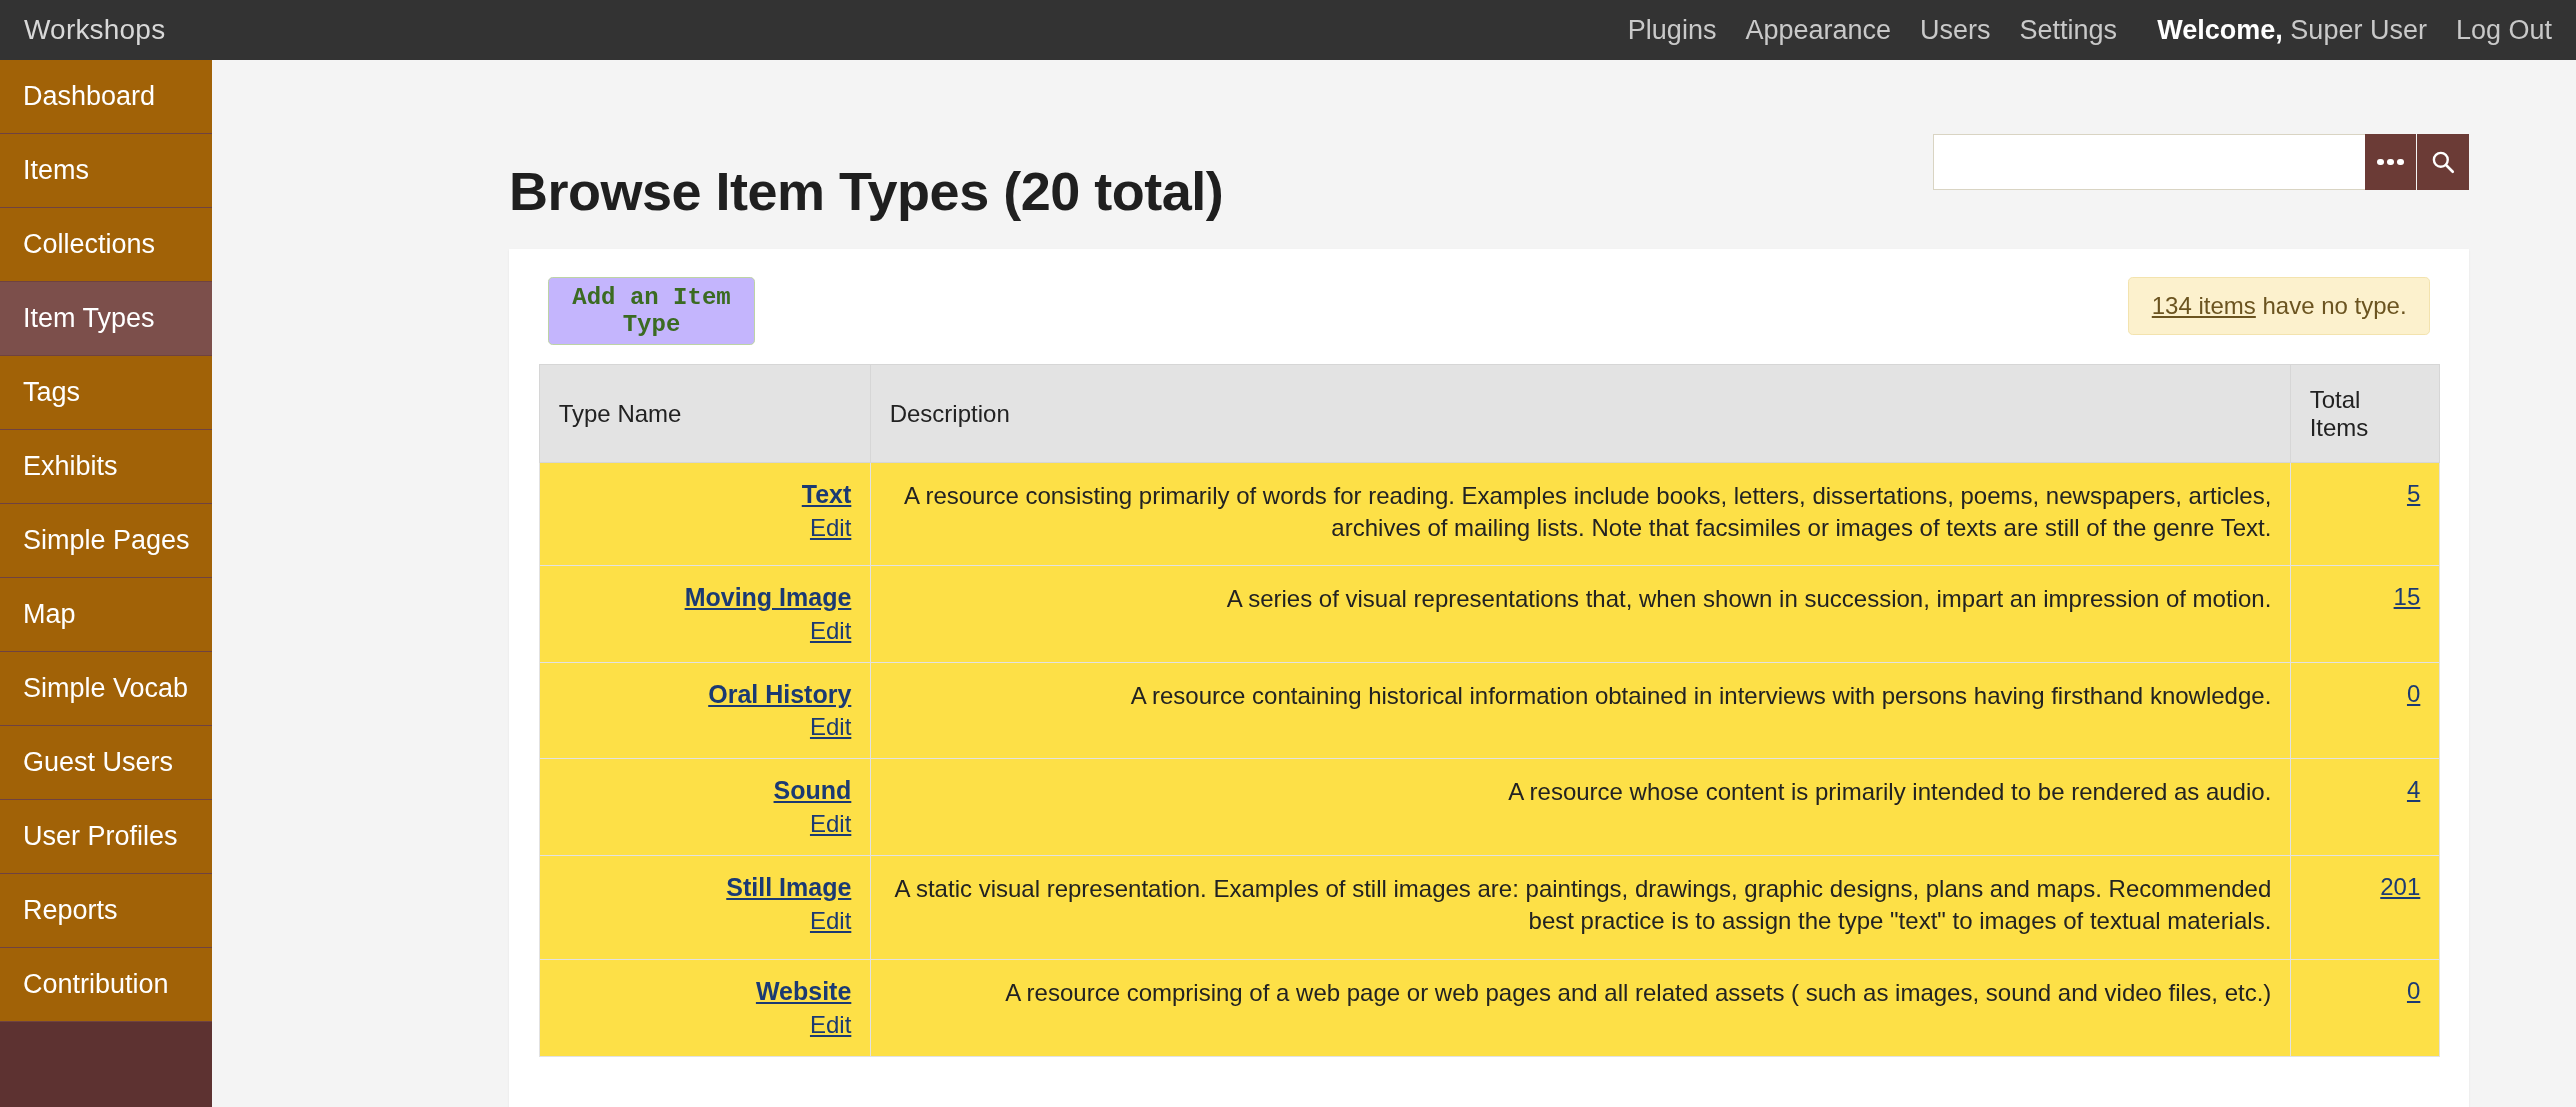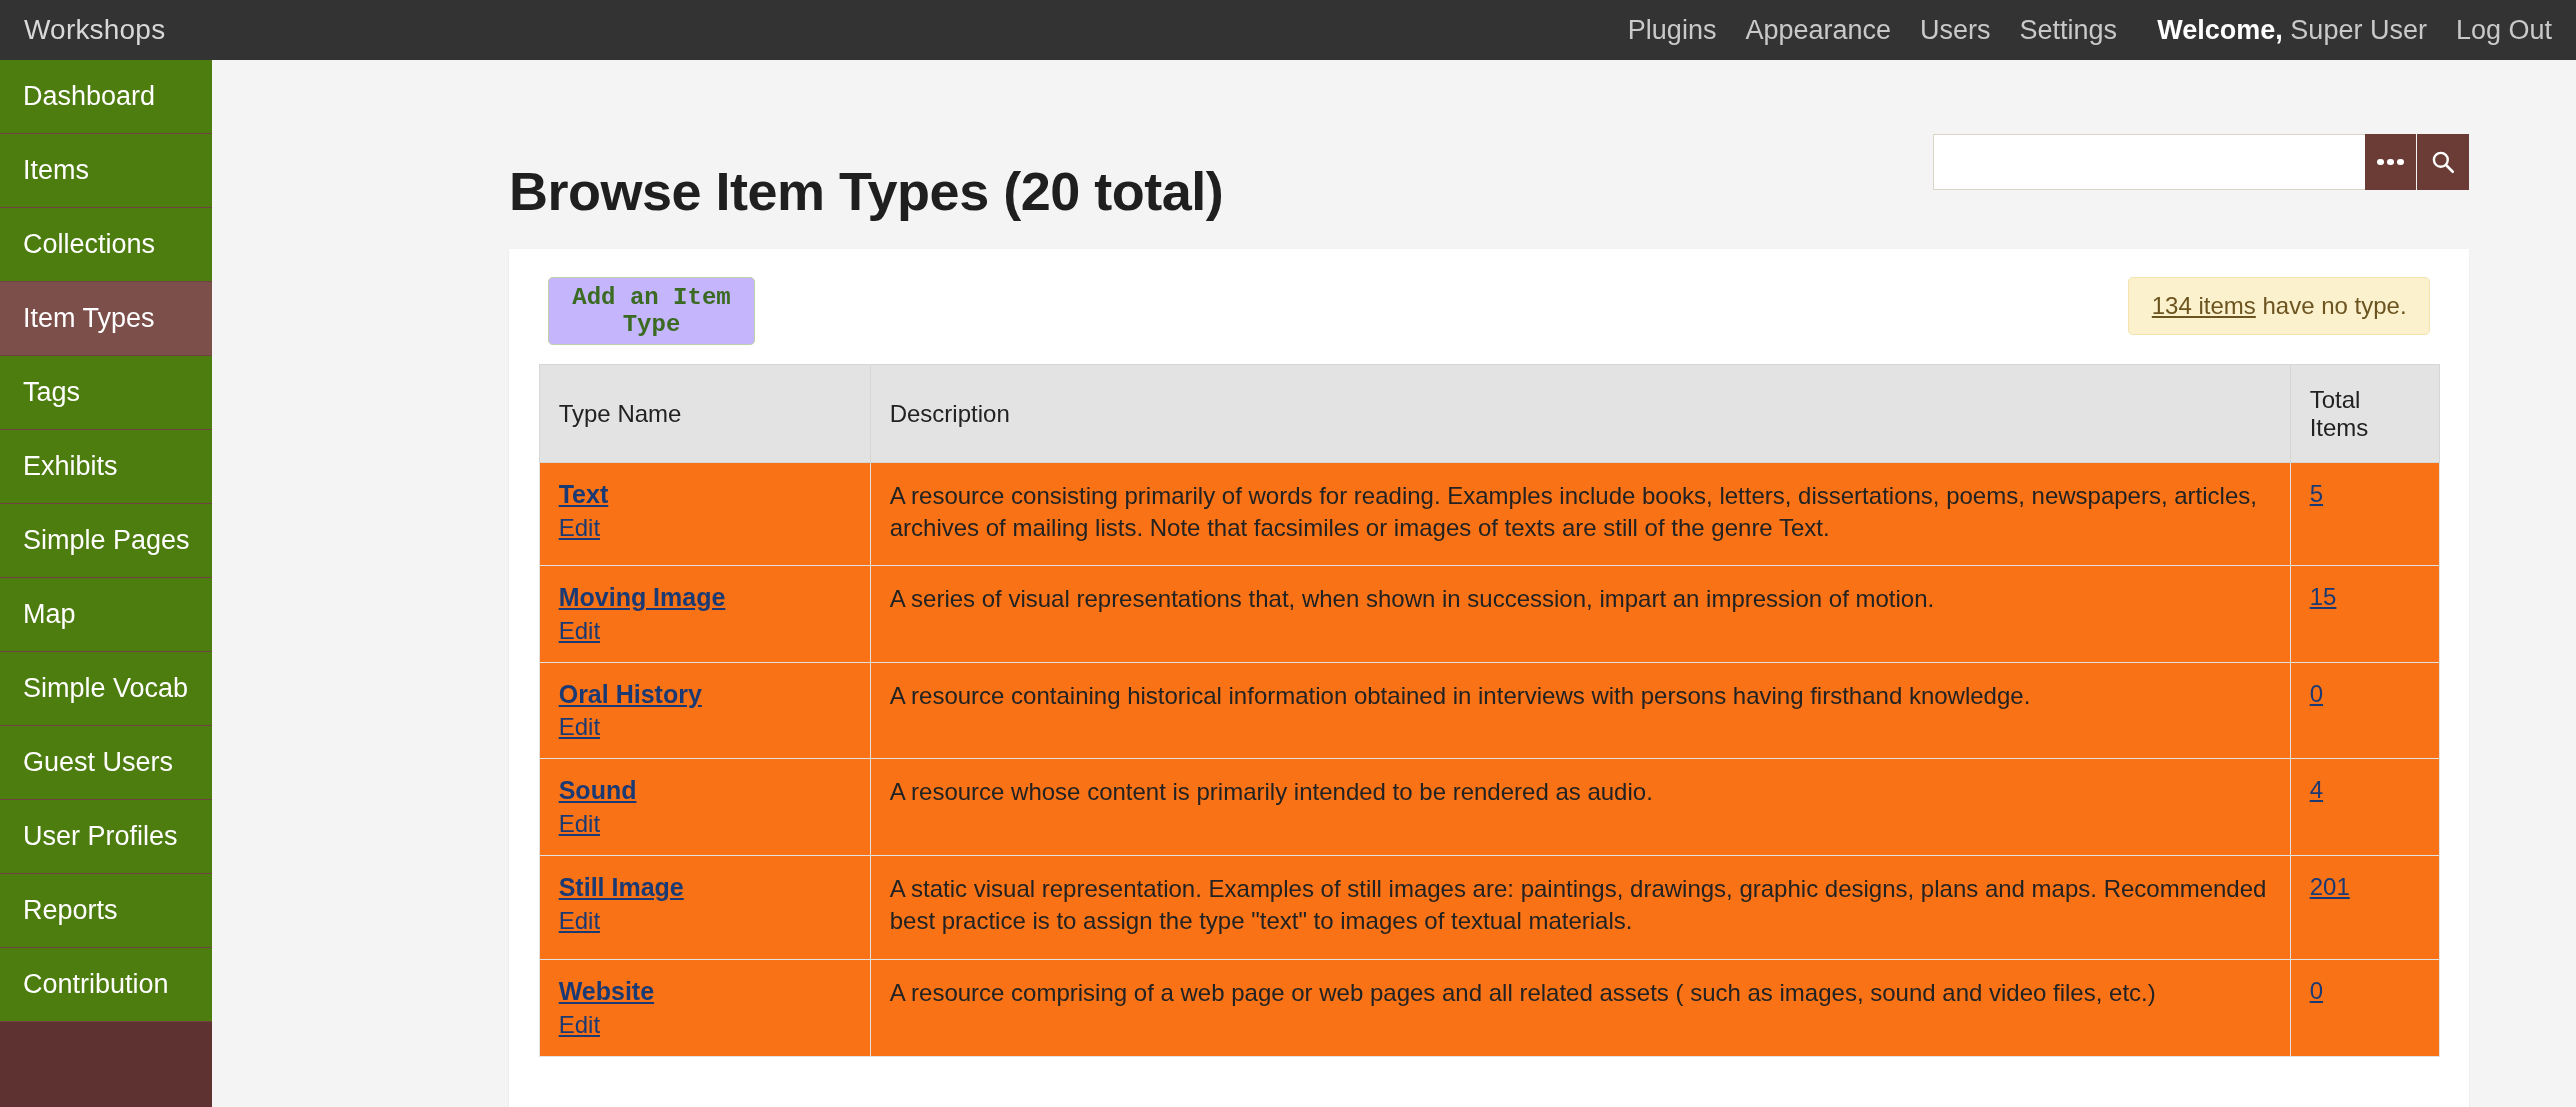--- a/index.html
+++ b/index.html
@@ -61,21 +61,21 @@
   }
   .side-item {
     height: 74px;
     display: flex;
     align-items: center;
     padding-left: 23px;
     color: #ffffff;
     font-size: 27px;
     border-bottom: 0.9px solid #6f4241;
     white-space: nowrap;
-    background: #4d7c0f;
+    background: #a16207;
     cursor: pointer;
   }
   .side-item.active { background: #7c4f4b; }
 
   
   #main {
     position: absolute;
     top: 60px; left: 212px;
     width: 2364px; height: 1048px;
     background: #f4f4f4;
@@ -199,21 +199,22 @@
     color: #222222;
     padding: 17px 18.7px;
     height: 98px;
   }
   #types-table td {
     border: 0.9px solid #e2e2e2;
     vertical-align: top;
     padding: 17px 18.7px;
     font-size: 24px;
     color: #222222;
-    background: #f97316;
+    background: #fde047;
+    text-align: right;
   }
   col.c-name  { width: 331px; }
   col.c-desc  { width: 1420px; }
   col.c-total { width: 149px; }
 
   .type-link {
     color: #1b3a73;
     font-weight: bold;
     text-decoration: underline;
     font-size: 25px;

